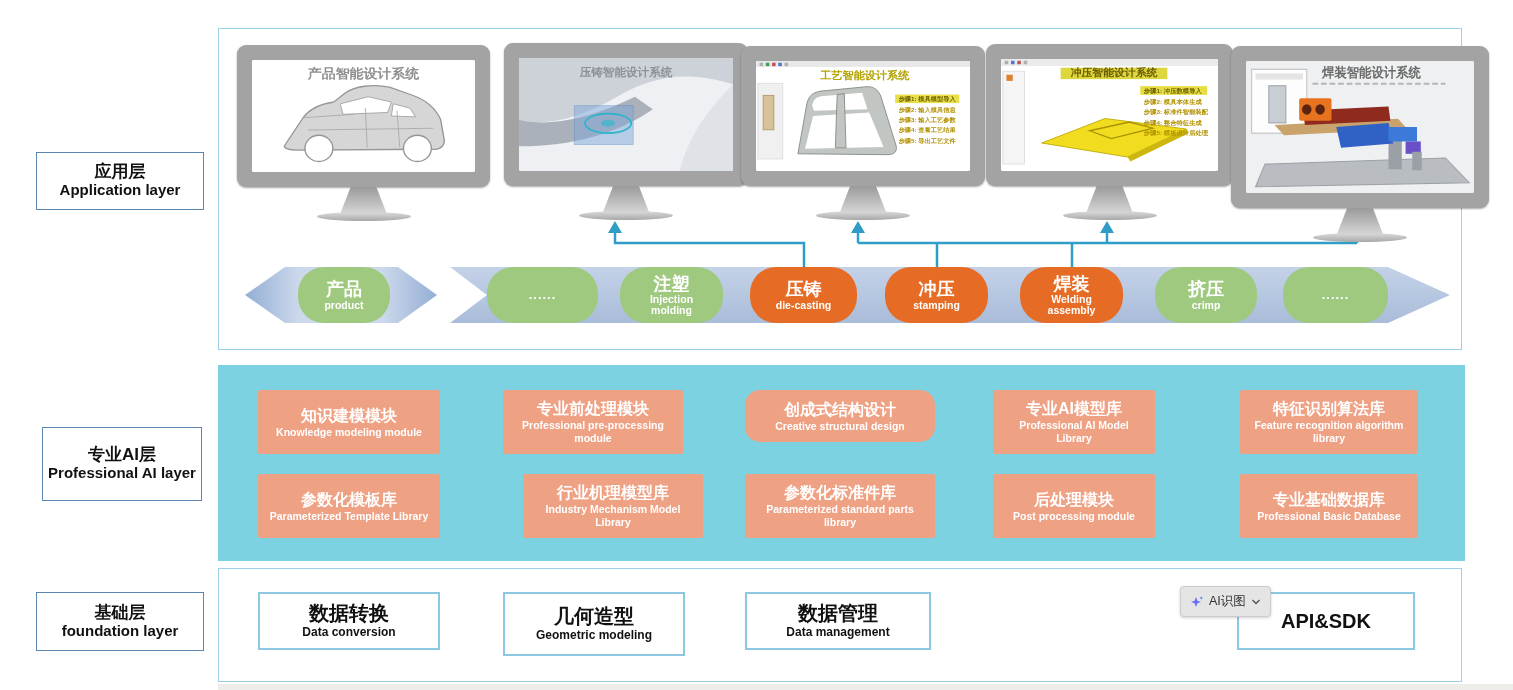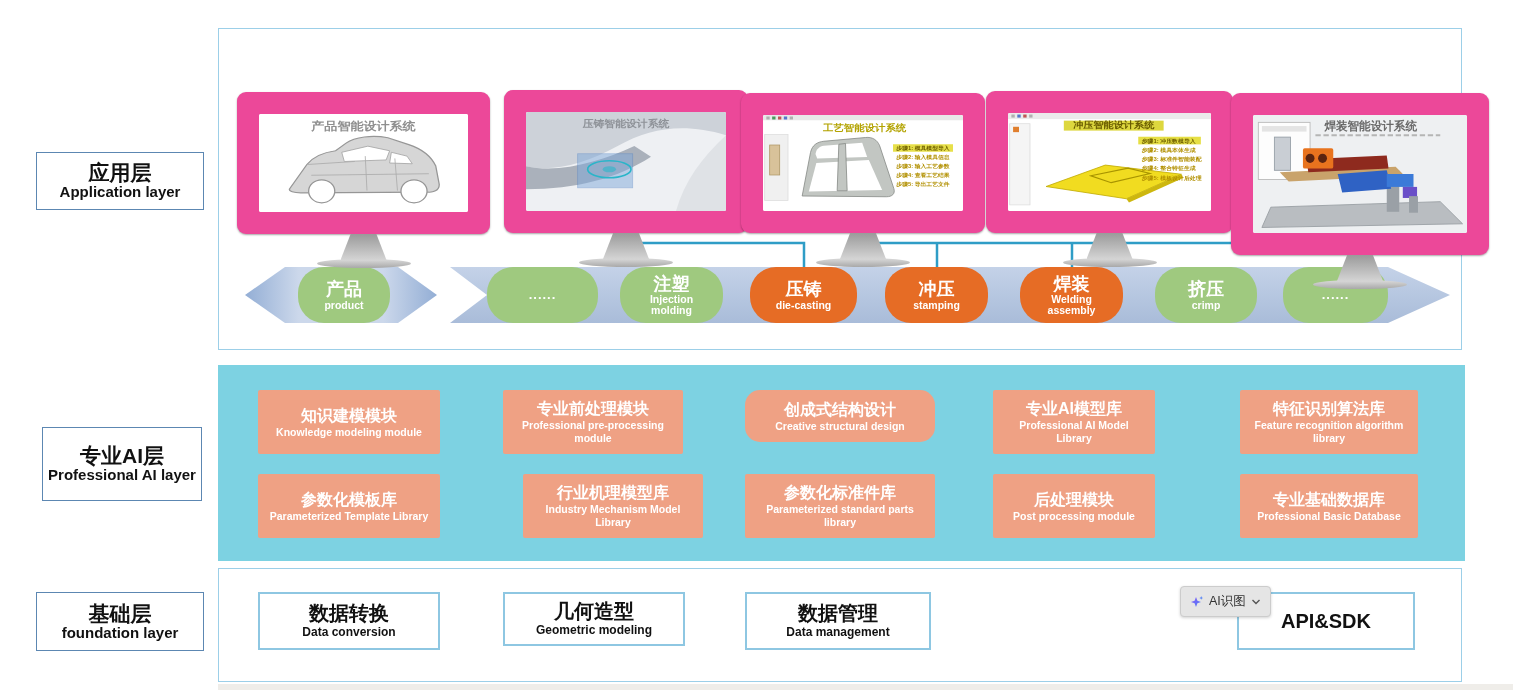--- a/index.html
+++ b/index.html
@@ -2,39 +2,39 @@
 <html><head>
 <meta charset="utf-8">
 <style>
   html,body{margin:0;padding:0;background:#fff;}
   body{font-family:"Liberation Sans","DejaVu Sans",sans-serif;}
   #root{position:relative;width:1513px;height:690px;background:#fff;overflow:hidden;}
   .abs{position:absolute;}
   .panel{border:1px solid #9ccfe8;background:#fff;box-sizing:border-box;}
   .label-box{border:1.5px solid #5c87b2;background:#fff;box-sizing:border-box;
     display:flex;flex-direction:column;align-items:center;justify-content:center;text-align:center;color:#111;}
-  .label-zh{font-size:21px;font-weight:bold;line-height:1.1;}
+  .label-zh{font-size:17px;font-weight:bold;line-height:1.1;}
   .label-en{font-size:15px;font-weight:bold;line-height:1.1;}
   .flow-seg{display:flex;flex-direction:column;align-items:center;justify-content:center;
     color:#fff;text-align:center;box-sizing:border-box;border-radius:26px;}
   .flow-zh{font-size:18px;font-weight:bold;line-height:1.15;}
   .flow-en{font-size:10.5px;font-weight:bold;line-height:1.05;}
   .seg-green{background:#9fc97f;}
   .seg-orange{background:#e66c25;}
   .cyan-band{background:#7dd2e2;}
   .ai-box{background:#efa184;color:#fff;display:flex;flex-direction:column;align-items:center;justify-content:center;
     text-align:center;box-sizing:border-box;border-radius:2px;padding:2px 8px;}
   .ai-zh{font-size:16px;font-weight:bold;line-height:1.25;}
   .ai-en{font-size:10.5px;font-weight:bold;line-height:1.2;}
   .fnd-box{background:#fff;border:2px solid #8ec7e2;box-sizing:border-box;color:#111;
     display:flex;flex-direction:column;align-items:center;justify-content:center;text-align:center;}
   .fnd-zh{font-size:20px;font-weight:bold;line-height:1.15;}
   .fnd-en{font-size:12px;font-weight:bold;line-height:1.2;}
   .monitor{position:absolute;}
-  .bezel{background:#ec4899;border-radius:9px;padding:22px;box-sizing:border-box;box-shadow:0 1px 2px rgba(0,0,0,.35);margin-top:47px;}
+  .bezel{background:#a3a3a3;border-radius:9px;padding:15px;box-sizing:border-box;box-shadow:0 1px 2px rgba(0,0,0,.35);}
   .screen{background:#fff;border-radius:2px;overflow:hidden;width:100%;height:100%;}
   .screen svg{display:block;width:100%;height:100%;}
   .neck{width:46px;height:26px;margin:0 auto;background:linear-gradient(#9a9a9a,#d4d4d4);
     clip-path:polygon(22% 0,78% 0,100% 100%,0 100%);}
   .base{width:94px;height:9px;margin:-1px auto 0;border-radius:50%;background:linear-gradient(#dcdcdc,#a8a8a8);}
   .ai-btn{display:flex;align-items:center;gap:5px;height:27px;padding:1px 9px;background:#e5e5e5;
     border:1px solid #cccccc;border-radius:4px;box-shadow:0 1px 3px rgba(0,0,0,.18);cursor:pointer;}
   .ai-btn-label{font-size:12.5px;color:#333;}
   .bottom-edge{background:#efede9;}
 </style>
@@ -312,21 +312,21 @@
   </div>
   <div class="abs ai-box" style="left:1240px;top:474px;width:178px;height:64px;">
     <div class="ai-zh">专业基础数据库</div>
     <div class="ai-en">Professional Basic Database</div>
   </div>
 
   <div class="abs fnd-box" style="left:258px;top:592px;width:182px;height:58px;">
     <div class="fnd-zh">数据转换</div>
     <div class="fnd-en">Data conversion</div>
   </div>
-  <div class="abs fnd-box" style="left:503px;top:592px;width:182px;height:54px;">
+  <div class="abs fnd-box" style="left:503px;top:592px;width:182px;height:64px;">
     <div class="fnd-zh">几何造型</div>
     <div class="fnd-en">Geometric modeling</div>
   </div>
   <div class="abs fnd-box" style="left:745px;top:592px;width:186px;height:58px;">
     <div class="fnd-zh">数据管理</div>
     <div class="fnd-en">Data management</div>
   </div>
   <div class="abs fnd-box" style="left:1237px;top:592px;width:178px;height:58px;">
     <div class="fnd-zh">API&amp;SDK</div>
   </div>

